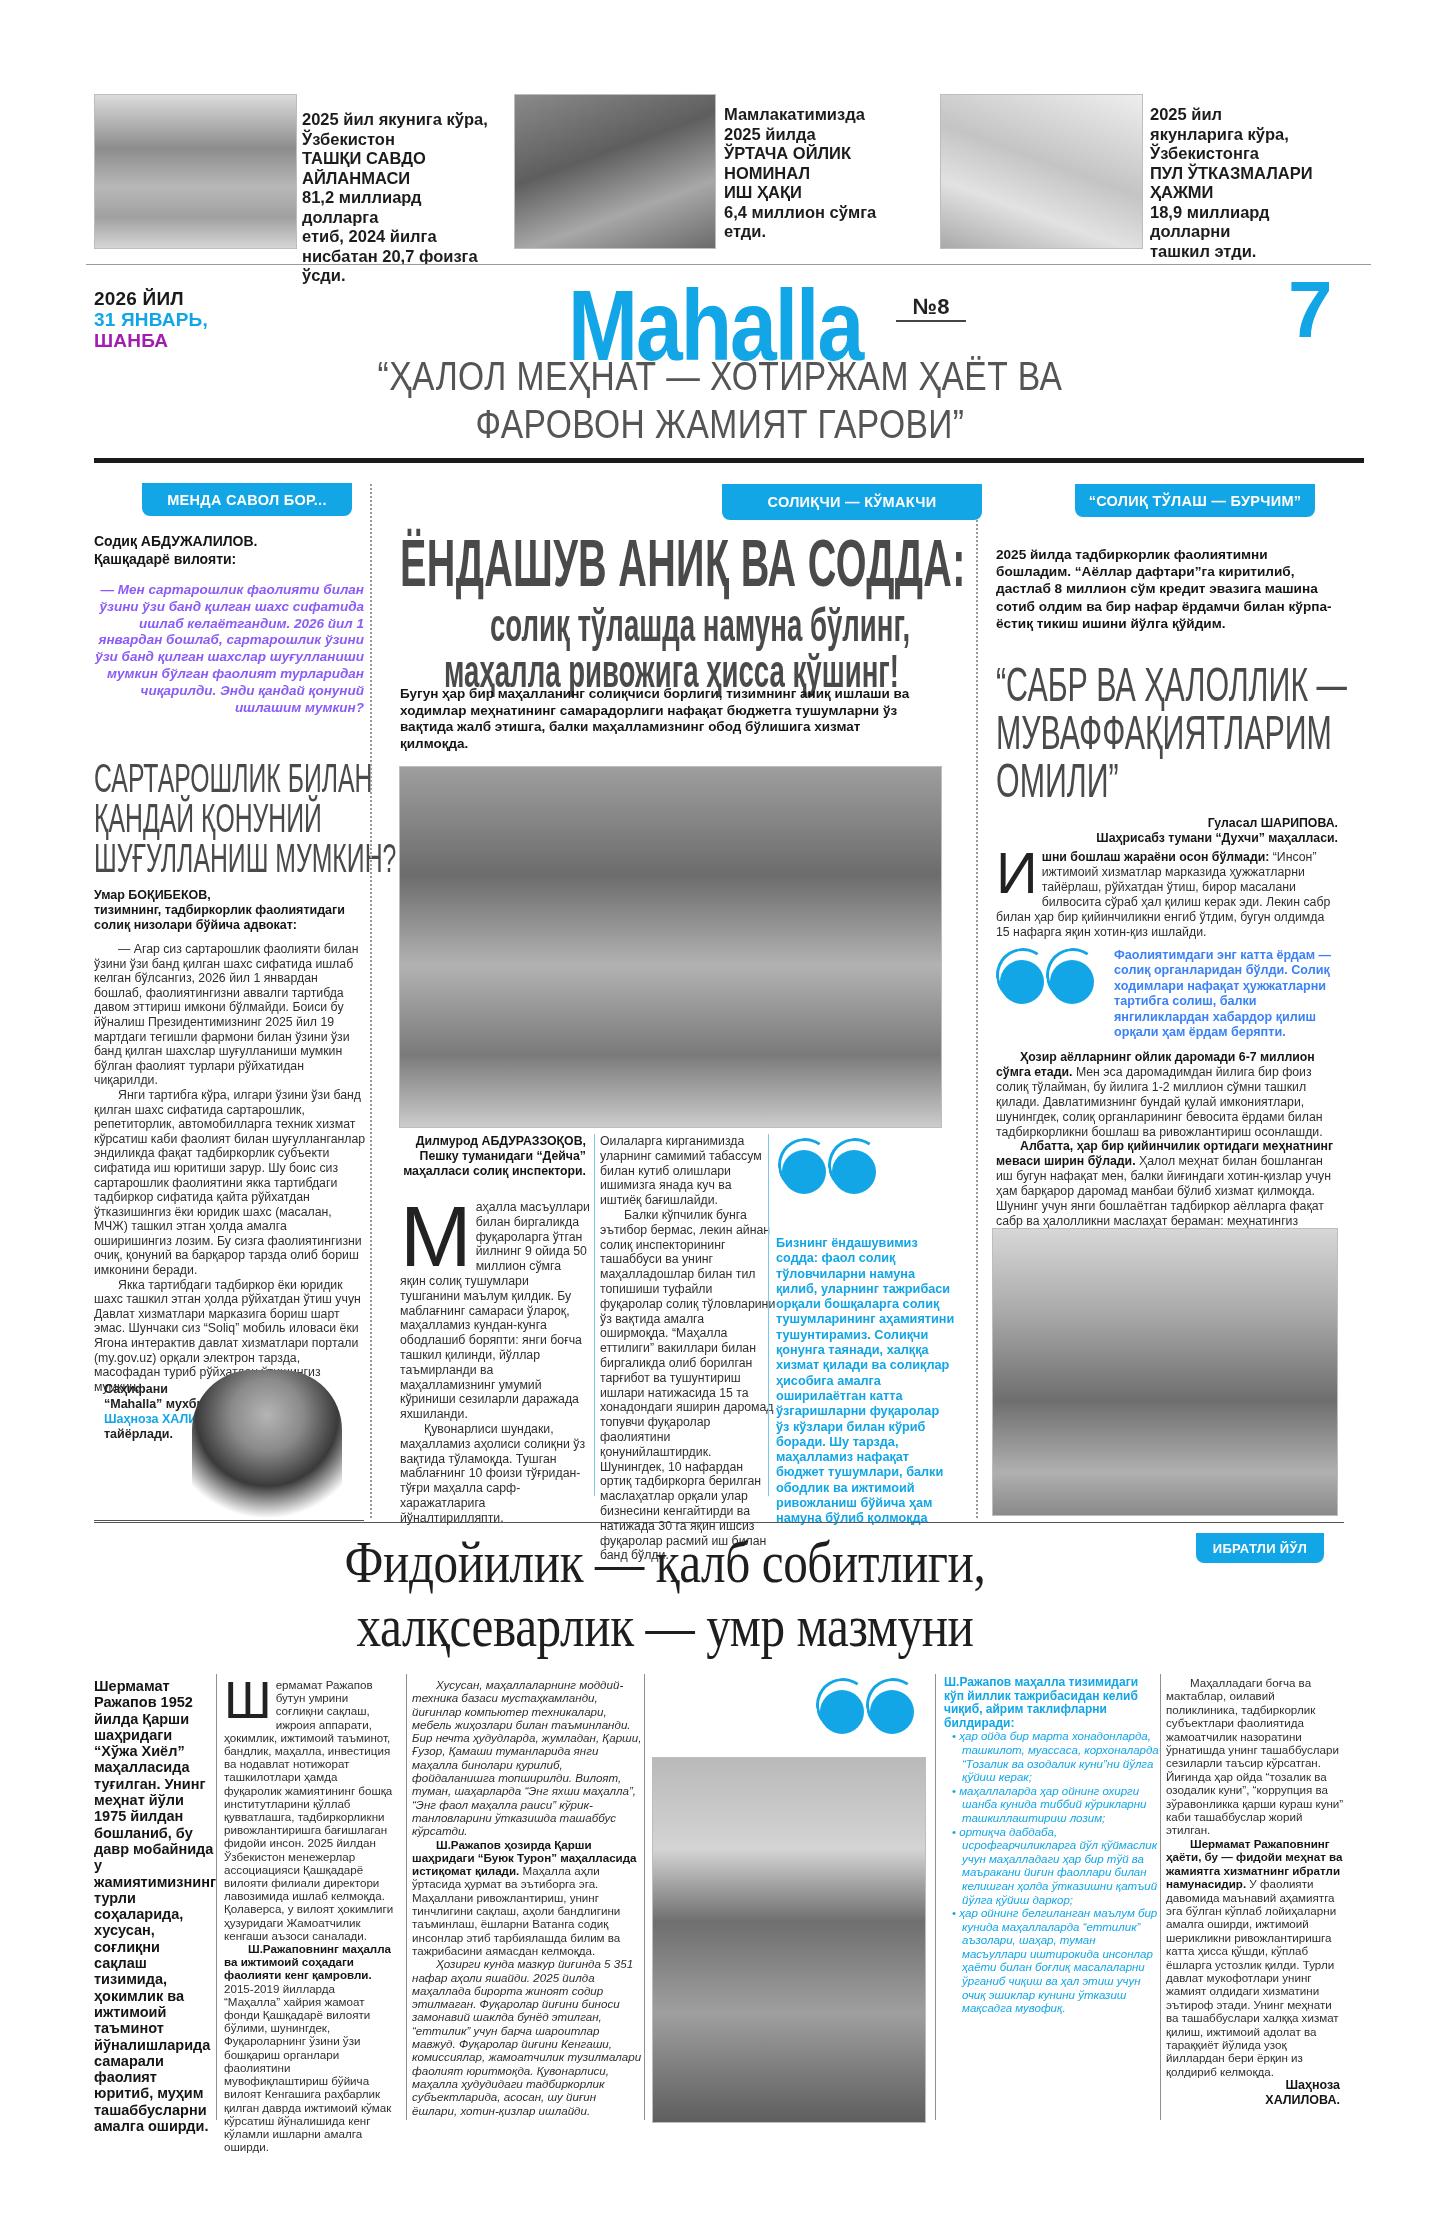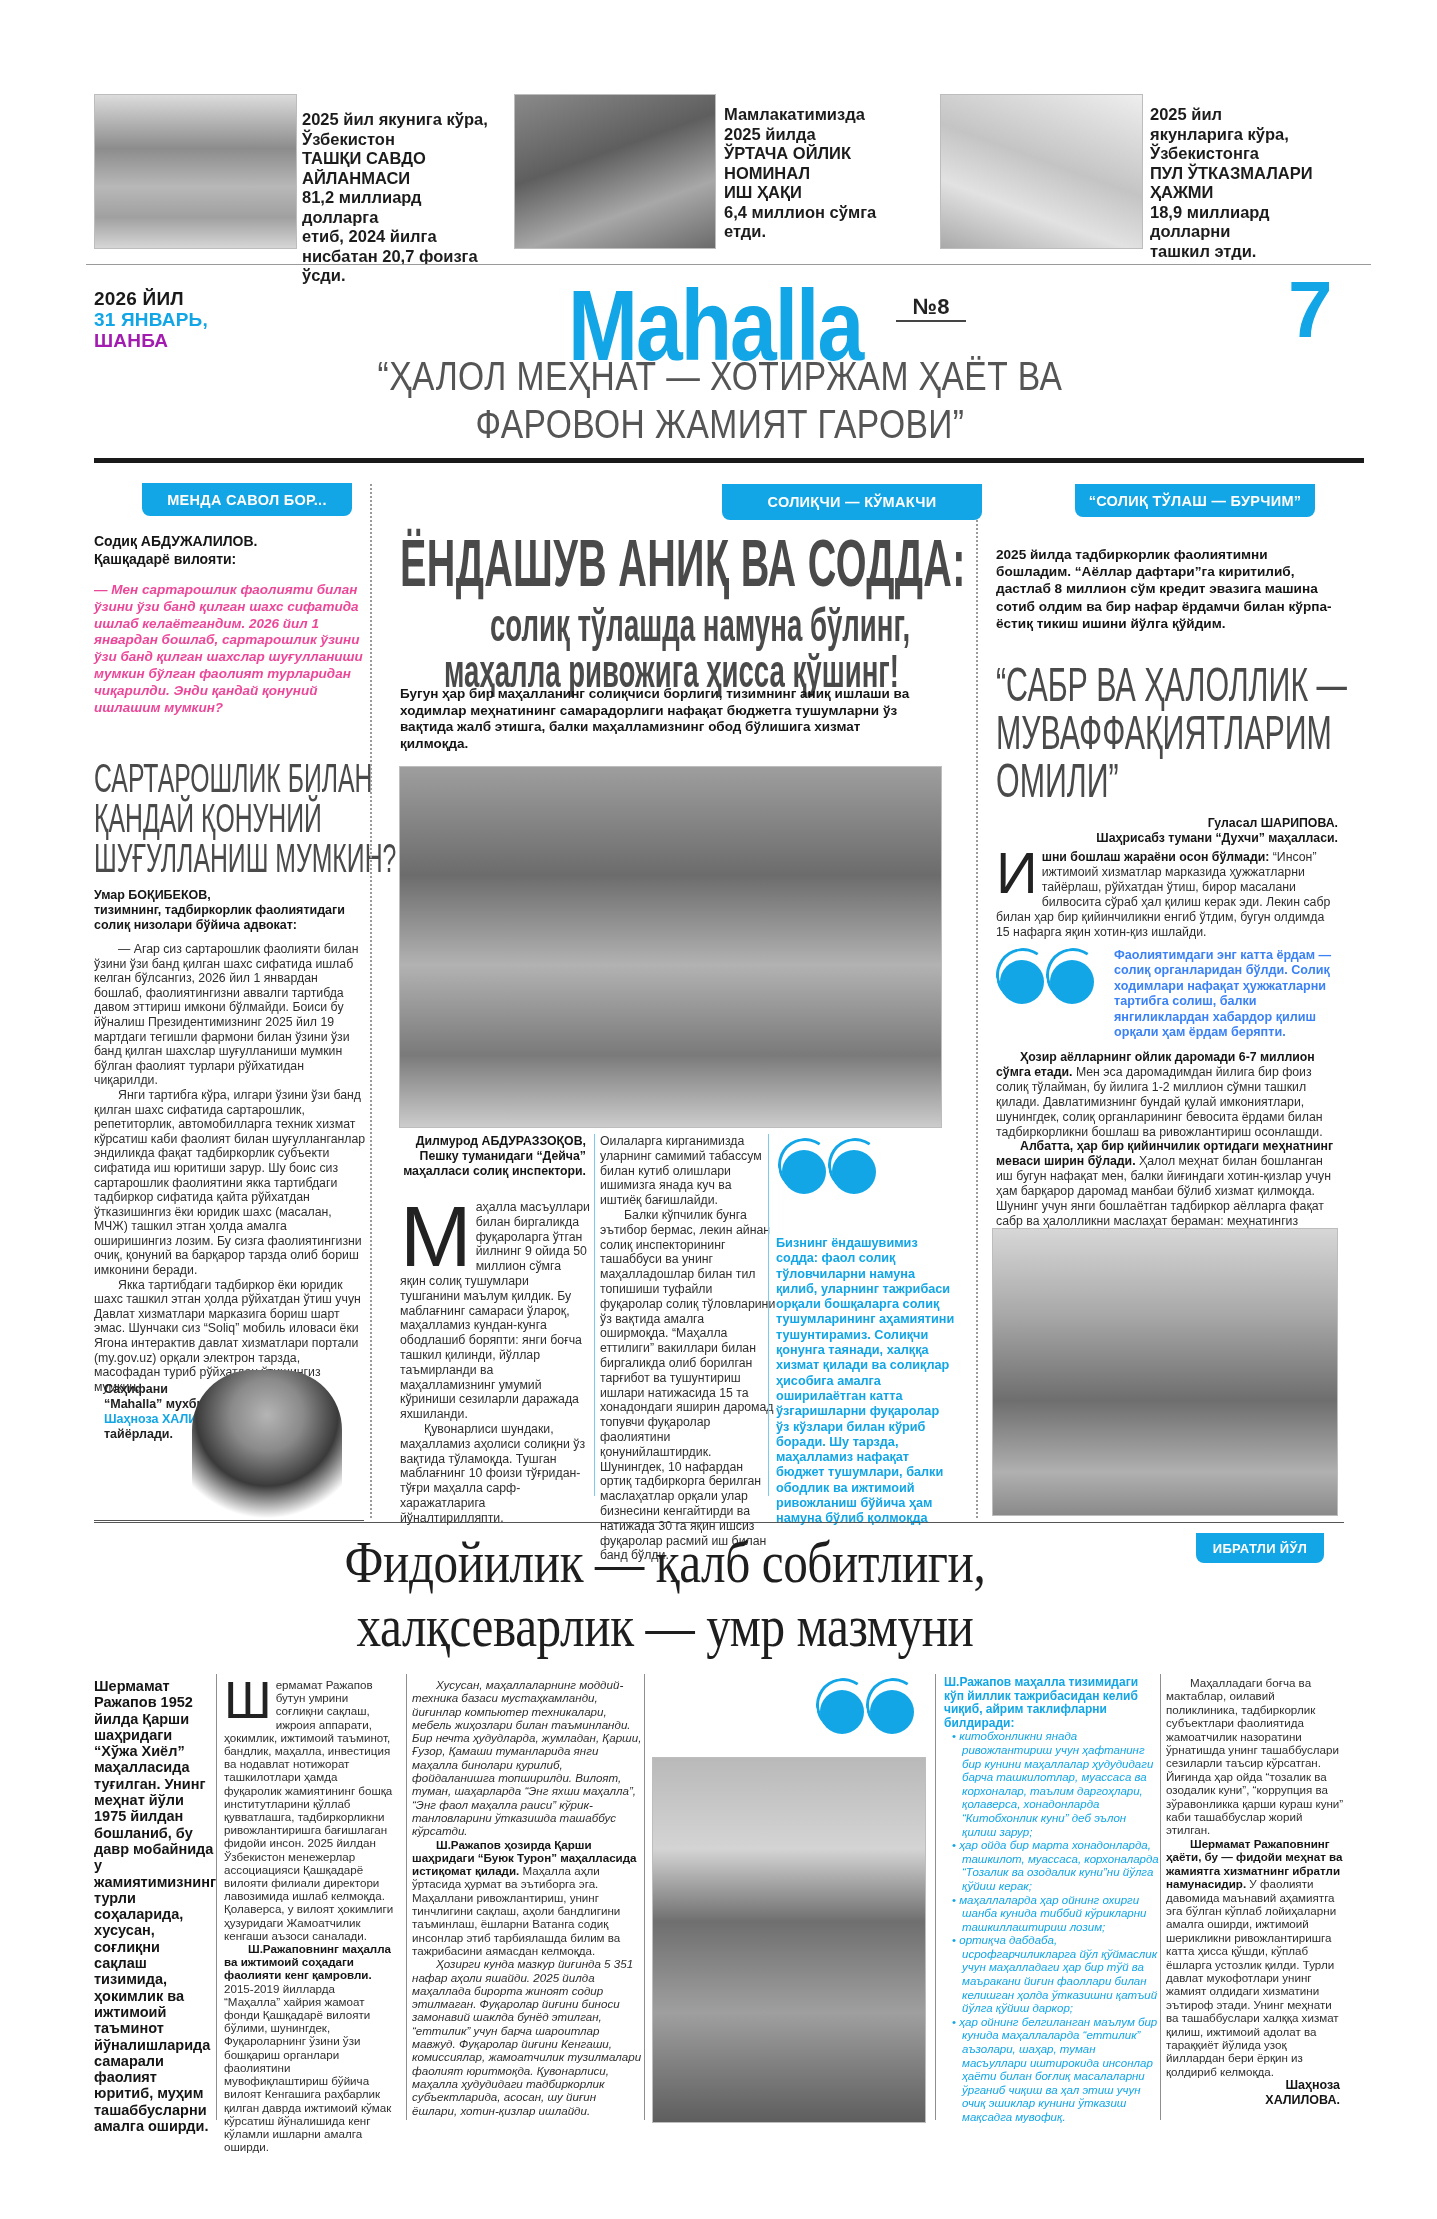--- a/index.html
+++ b/index.html
@@ -12,21 +12,21 @@
   .teaser-text { font-family: "Liberation Sans", sans-serif; font-weight: 700; font-size: 16.5px; line-height: 19.5px; color: #1c1c1c; }
   .blue { color: #12a6e6; }
   .tag { background: #12a6e6; color: #fff; font-weight: 700; font-size: 14.5px; text-align: center; border-radius: 0 0 8px 8px; letter-spacing: 0.3px; display: flex; align-items: center; justify-content: center; }
   .hdr-date { font-weight: 700; font-size: 19px; line-height: 21px; letter-spacing: 0.2px; }
   .logo { font-family: "Liberation Sans", sans-serif; font-weight: 700; font-size: 84px; color: #12a6e6; letter-spacing: -2px; transform: scaleY(1.2); transform-origin: left top; }
   .slogan { font-family: "Liberation Sans", sans-serif; font-weight: 400; font-size: 40px; line-height: 48px; color: #555; text-align: center; letter-spacing: 0.5px; transform: scaleX(0.84); transform-origin: center top; }
   .body-text { font-size: 12.6px; line-height: 15.8px; color: #2f2f2f; text-align: left; }
   .body-text p { text-indent: 24px; }
   .bold-dark { font-weight: 700; color: #151515; }
   .cond-head { font-family: "Liberation Sans", sans-serif; font-weight: 400; color: #4a4a4a; transform: scaleX(0.62); transform-origin: left top; white-space: nowrap; }
-  .quote-blue { font-weight: 700; font-style: italic; color: #ec4899; }
+  .quote-blue { font-weight: 700; font-style: italic; color: #8b5cf6; text-align: right; }
   .quote-mark { display: flex; gap: 6px; }
   .quote-mark span { width: 44px; height: 44px; border-radius: 50%; background: #12a6e6; position: relative; }
   .quote-mark span::before { content: ""; position: absolute; left: -4px; top: -12px; width: 48px; height: 48px; border-radius: 50%; border-top: 3px solid #12a6e6; border-left: 3px solid #12a6e6; border-right: 3px solid transparent; border-bottom: 3px solid transparent; transform: rotate(-10deg); }
   .vline-dot { border-left: 2px dotted #9a9a9a; }
   .vline-blue { border-left: 1px solid #7ccbee; }
   .vline-gray { border-left: 1px solid #8f8f8f; }
   .dropcap { font-family: "Liberation Sans", sans-serif; font-weight: 300; color: #222; line-height: 0.8; float: left; }
   .serif-head { font-family: "Liberation Serif", serif; font-size: 60px; line-height: 64px; color: #1e1e1e; text-align: center; letter-spacing: -0.5px; transform: scaleX(0.82); transform-origin: center top; }
   ul.proposals { list-style: none; }
   ul.proposals li { padding-left: 18px; text-indent: -10px; }
@@ -212,21 +212,20 @@
 <div class="abs quote-mark" style="left:820px; top:1690px;">
   <span></span>
     <span></span>
 </div>
 <div class="abs photo" style="left:652px; top:1757px; width:274px; height:366px; background:linear-gradient(180deg,#b9b9b9 0%,#d4d4d4 25%,#6f6f6f 45%,#9f9f9f 70%,#5e5e5e 100%);"></div>
 <div class="abs vline-gray" style="left:935px; top:1674px; height:446px;"></div>
 
 <div class="abs" style="left:944px; top:1676px; width:216px; font-size:11.5px; line-height:13.6px; color:#12a6e6;">
   <div style="font-weight:700; font-size:12px;">Ш.Ражапов маҳалла тизимидаги кўп йиллик тажрибасидан келиб чиқиб, айрим таклифларни билдиради:</div>
   <ul class="proposals" style="font-style:italic;">
-    <li>китобхонликни янада ривожлантириш учун ҳафтанинг бир кунини маҳаллалар ҳудудидаги барча ташкилотлар, муассаса ва корхоналар, таълим даргоҳлари, қолаверса, хонадонларда “Китобхонлик куни” деб эълон қилиш зарур;</li>
     <li>ҳар ойда бир марта хонадонларда, ташкилот, муассаса, корхоналарда “Тозалик ва озодалик куни”ни йўлга қўйиш керак;</li>
     <li>маҳаллаларда ҳар ойнинг охирги шанба кунида тиббий кўрикларни ташкиллаштириш лозим;</li>
     <li>ортиқча дабдаба, исрофгарчиликларга йўл қўймаслик учун маҳалладаги ҳар бир тўй ва маъракани йиғин фаоллари билан келишган ҳолда ўтказишни қатъий йўлга қўйиш даркор;</li>
     <li>ҳар ойнинг белгиланган маълум бир кунида маҳаллаларда “еттилик” аъзолари, шаҳар, туман масъуллари иштирокида инсонлар ҳаёти билан боғлиқ масалаларни ўрганиб чиқиш ва ҳал этиш учун очиқ эшиклар кунини ўтказиш мақсадга мувофиқ.</li>
   </ul>
 </div>
 <div class="abs vline-gray" style="left:1160px; top:1674px; height:446px;"></div>
 
 <div class="abs body-text" style="left:1166px; top:1676px; width:178px; font-size:11.6px; line-height:13.4px;">
   <p>Маҳалладаги боғча ва мактаблар, оилавий поликлиника, тадбиркорлик субъектлари фаолиятида жамоатчилик назоратини ўрнатишда унинг ташаббуслари сезиларли таъсир кўрсатган. Йиғинда ҳар ойда “тозалик ва озодалик куни”, “коррупция ва зўравонликка қарши кураш куни” каби ташаббуслар жорий этилган.</p>

